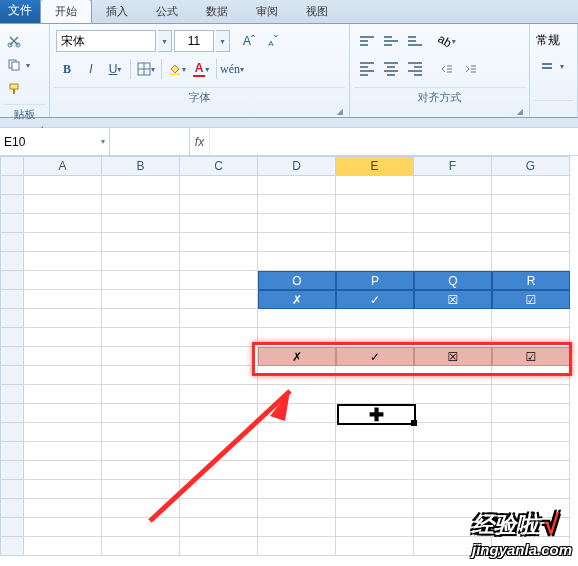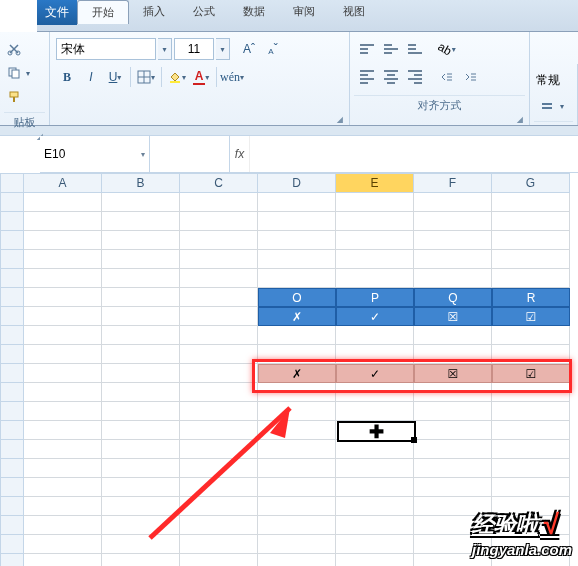--- a/index.html
+++ b/index.html
@@ -1,19 +1,19 @@
 <!DOCTYPE html>
 <html><head>
 <meta charset="utf-8">
 <style>
   * { box-sizing: border-box; margin: 0; padding: 0; font-family: "Microsoft YaHei", Arial, sans-serif; }
   body { width: 578px; height: 566px; overflow: hidden; background: #fff; font-size: 12px; position: relative; }
   
   
-  .ribbon-tabs { display: flex; height: 32px; background: linear-gradient(#d9e6f2, #cddbea); border-bottom: 1px solid #8ba0b9; align-items: flex-start; margin-left: 37px; }
+  .ribbon-tabs { display: flex; height: 24px; background: linear-gradient(#d9e6f2, #cddbea); border-bottom: 1px solid #8ba0b9; align-items: flex-end; }
   .file-tab { background: linear-gradient(#2a78c6, #1e5fa0); color: #fff; padding: 4px 8px; font-size: 12px; display:flex; align-items:center;}
   .tab { padding: 4px 14px; font-size: 11px; color: #3b3b3b; cursor: pointer; display:flex; align-items:center;}
   .tab.active { background: #f7fbff; border: 1px solid #8ba0b9; border-bottom: none; border-top-left-radius:3px; border-top-right-radius:3px;}
   
   
   .ribbon { display: flex; height: 94px; background: linear-gradient(#f7fbff,#eaf2fa); border-bottom: 1px solid #8ba0b9; }
   .group { border-right: 1px solid #c4d6e8; display: flex; flex-direction: column; justify-content: space-between; padding: 2px 4px 0 4px; }
   .group-title { text-align: center; font-size: 11px; color: #4a6a8a; padding: 2px 0 2px 0; border-top:1px solid #d7e4f0; }
   .group-body { display:flex; flex-direction: column; gap:2px; padding: 4px 2px; flex:1;}
   
@@ -33,26 +33,26 @@
   
   .align-group { width: 180px; }
   .align-row { display:flex; gap:2px; align-items:center; }
   .al-btn { width:22px; height:22px; display:flex; align-items:center; justify-content:center;}
   .bars { display:flex; flex-direction:column; gap:2px; width:14px;}
   .bar { height:2px; background:#6b8299; width:100%; }
   .bar.short{ width:60%; margin-left:0;}
   .bar.shortc{ width:60%; margin-left:auto; margin-right:auto;}
   .bar.shortr{ width:60%; margin-left:auto;}
   
-  .fmt-group{ width:48px;margin-top:32px;}
+  .fmt-group{ width:48px;}
   
   .group-corner{ text-align:right; font-size:8px; color:#7a94ad; padding:0 2px 1px 0;}
   
   
-  .formula-row { height:37px; display:flex; border-bottom:1px solid #c4d6e8; align-items:stretch;margin-left:40px;}
+  .formula-row { height:28px; display:flex; border-bottom:1px solid #c4d6e8; align-items:stretch;}
   .name-box { width:110px; border-right:1px solid #c4d6e8; display:flex; align-items:center; padding:0 4px; font-size:12px; background:#fff;}
   .name-box .dd2{ margin-left:auto; color:#6b8299;}
   .fx { width:20px; display:flex; align-items:center; justify-content:center; font-style:italic; color:#555; border-right:1px solid #eee;}
   .formula-input{ flex:1; padding:0 4px;}
   .spacer-box{ width:80px; border-right:1px solid #c4d6e8;}
   
   
   .mini-bar { height:10px; background:#dbe7f2; border-bottom:1px solid #c4d6e8;}
   
   
@@ -79,21 +79,21 @@
   .arrow line{ stroke:#ff2a2a; stroke-width:5;}
   .arrow polygon{ fill:#ff2a2a;}
   
   
   .active-cell{ position:absolute; border:2px solid #000; background:#fff;}
   .fill-handle{ position:absolute; width:6px; height:6px; background:#000; right:-3px; bottom:-3px;}
   .cursor-plus{ position:absolute; font-size:18px; font-weight:bold; color:#000; left:50%; top:50%; transform:translate(-50%,-50%); text-shadow: -1px -1px 0 #fff,1px -1px 0 #fff,-1px 1px 0 #fff,1px 1px 0 #fff;}
   
   
   .watermark{ position:absolute; right:6px; bottom:8px; text-align:right;}
-  .wm-line1{ font-size:22px; font-weight:900; color:#fff; text-shadow: -2px -2px 0 #000,2px -2px 0 #000,-2px 2px 0 #000,2px 2px 0 #000; font-style:italic; display:flex; align-items:center; gap:4px;text-decoration:underline;}
+  .wm-line1{ font-size:22px; font-weight:900; color:#fff; text-shadow: -2px -2px 0 #000,2px -2px 0 #000,-2px 2px 0 #000,2px 2px 0 #000; font-style:italic; display:flex; align-items:center; gap:4px;}
   .wm-check{ color:#ff3a2a; font-size:28px; font-weight:900;}
   .wm-line2{ font-size:15px; font-weight:900; color:#fff; text-shadow: -1px -1px 0 #000,1px -1px 0 #000,-1px 1px 0 #000,1px 1px 0 #000; font-style:italic;}
   
   .chev{ font-size:8px; color:#4a6a8a;}
   .sep{ width:1px; height:20px; background:#c4d6e8; margin:0 2px;}
   .red-A{ color:#d02020; border-bottom:2px solid #d02020; font-weight:bold; padding:0 2px;}
   .grow{ display:flex; align-items:flex-end; gap:0;}
   .grow .l1{ font-size:12px;} .grow .l2{ font-size:8px;}
   
   svg{ display:block;}
@@ -206,20 +206,21 @@
             <span class="chev">▾</span>
           </div>
         <div class="sep"></div>
         <div class="sq-btn">
             <span style="font-family:serif;">wén</span>
             <span class="chev">▾</span>
           </div>
       </div>
     </div>
     <div>
+      <div class="group-title">字体</div>
       <div class="group-corner">◢</div>
     </div>
   </div>
 
   <div class="group align-group">
     <div class="group-body">
       <div class="align-row">
         <div class="al-btn">
             <div class="bars">
               <div class="bar"></div>

